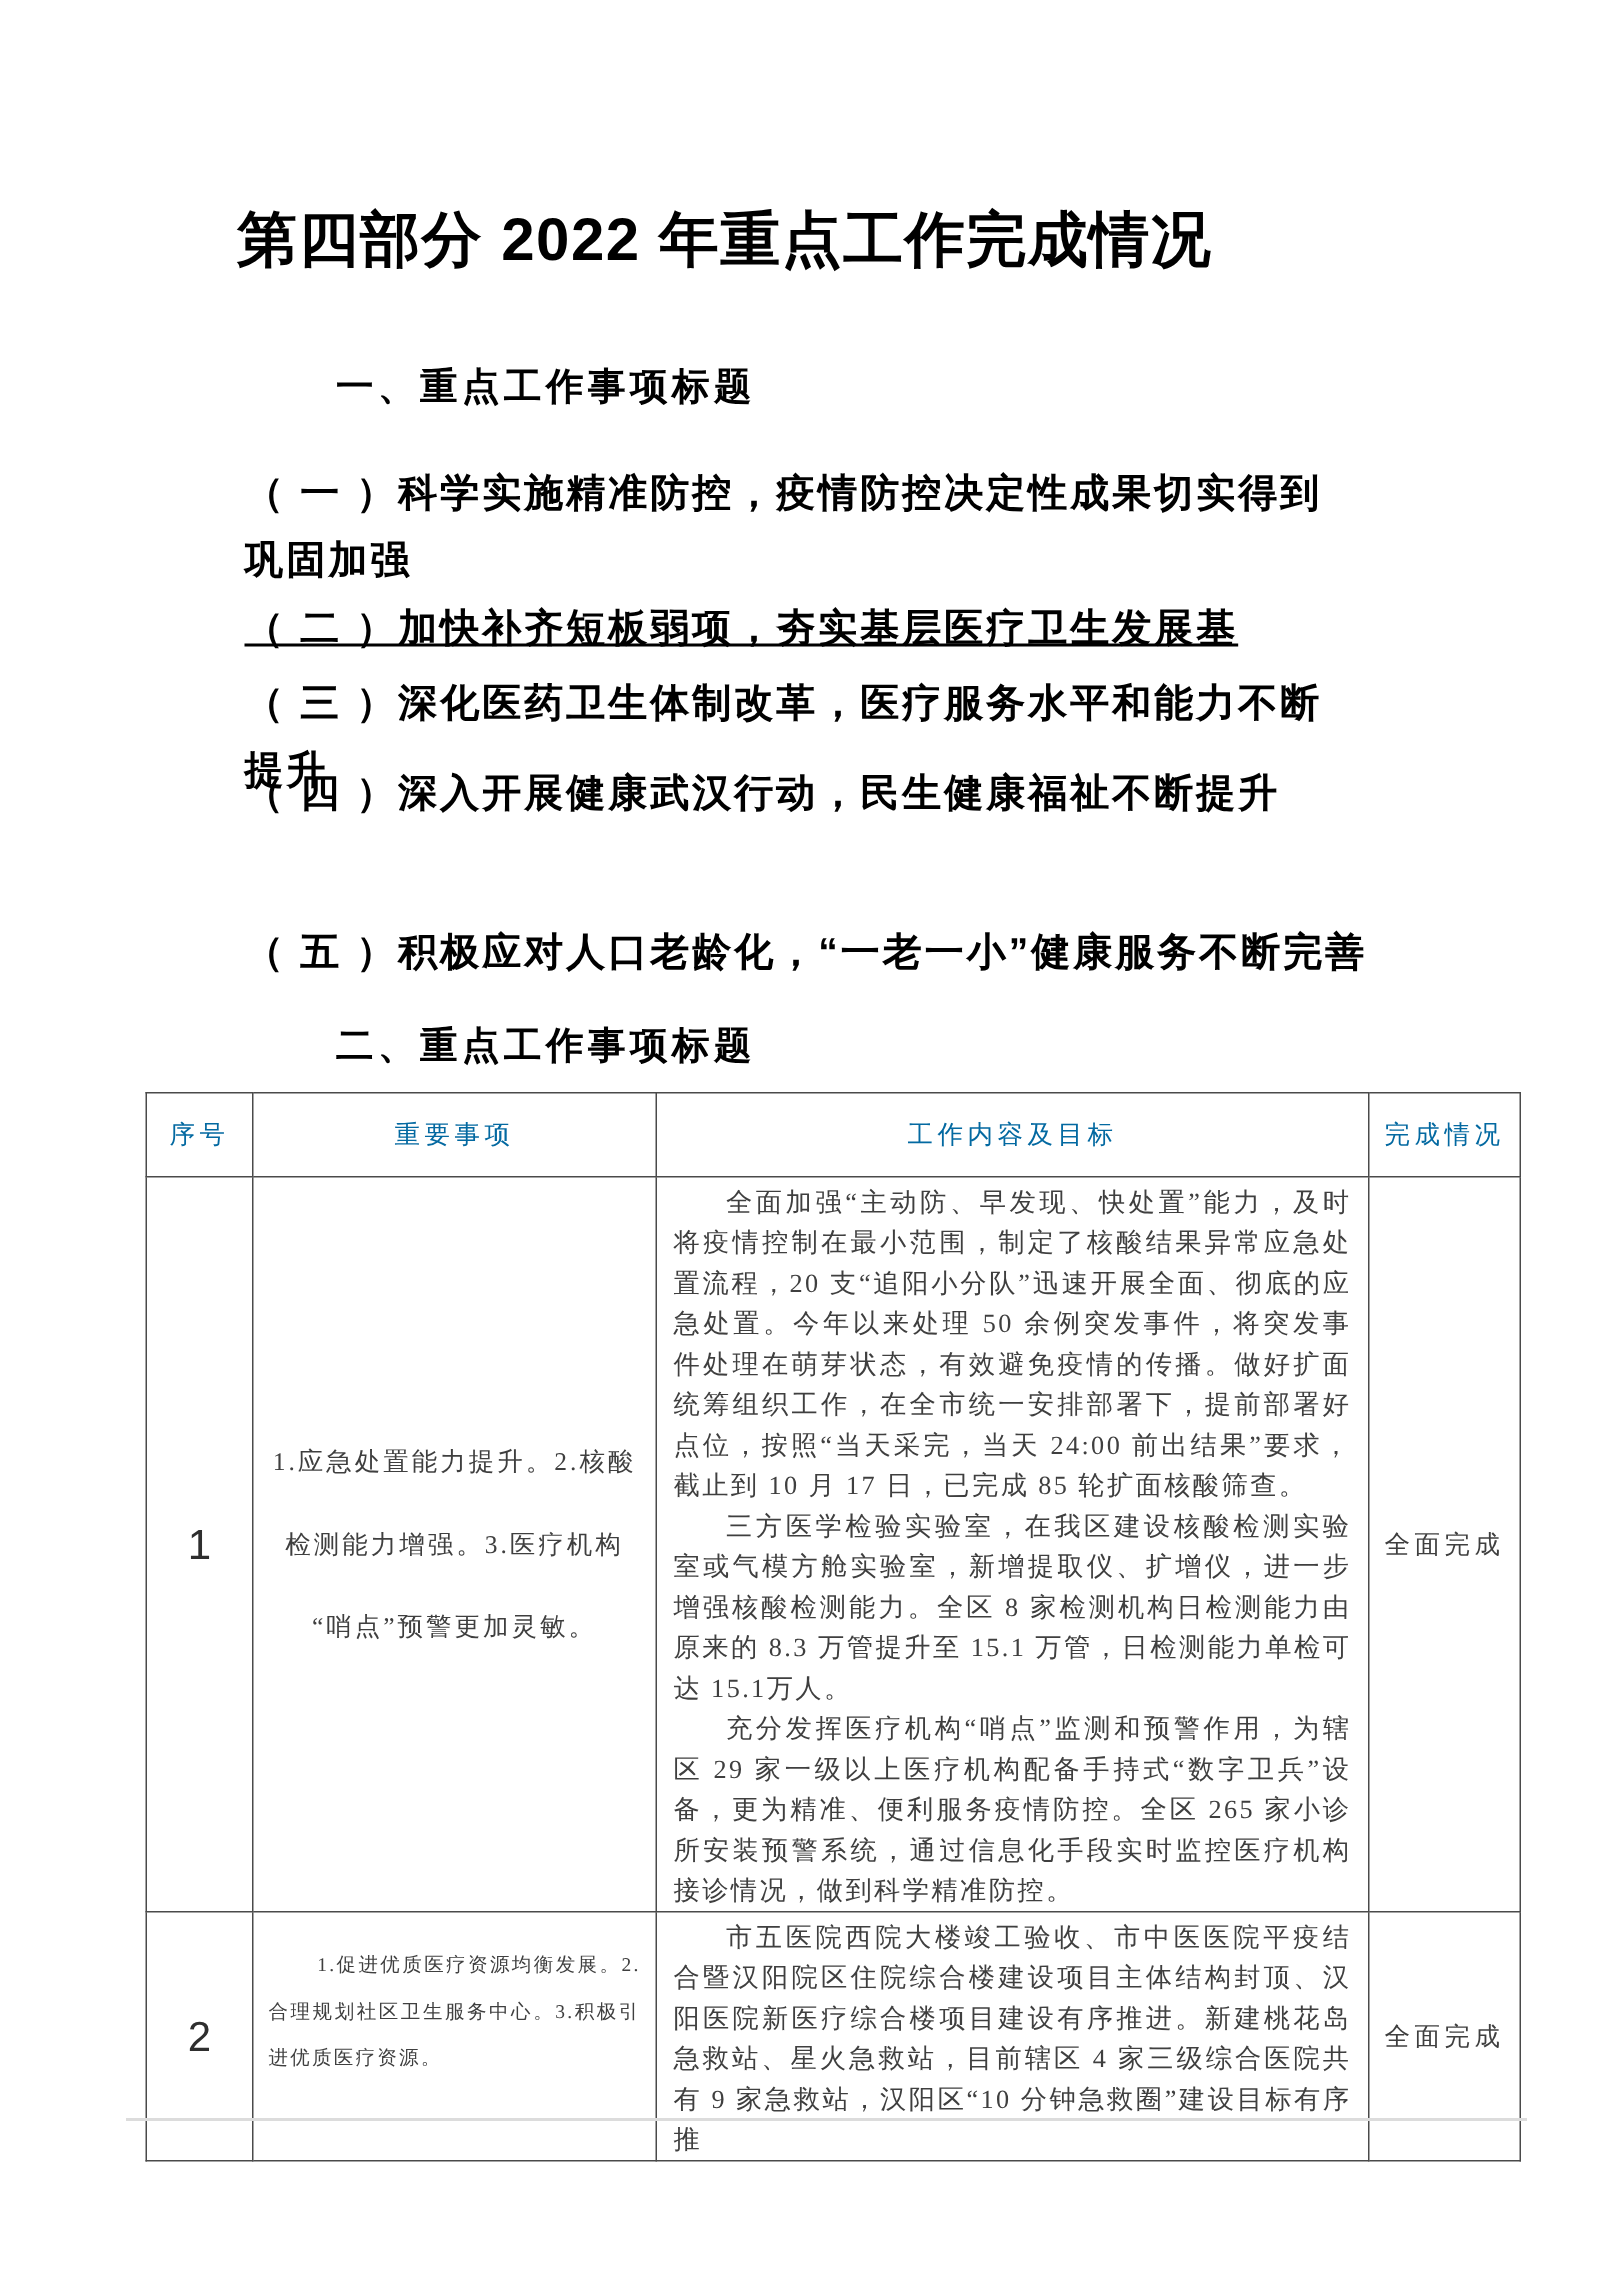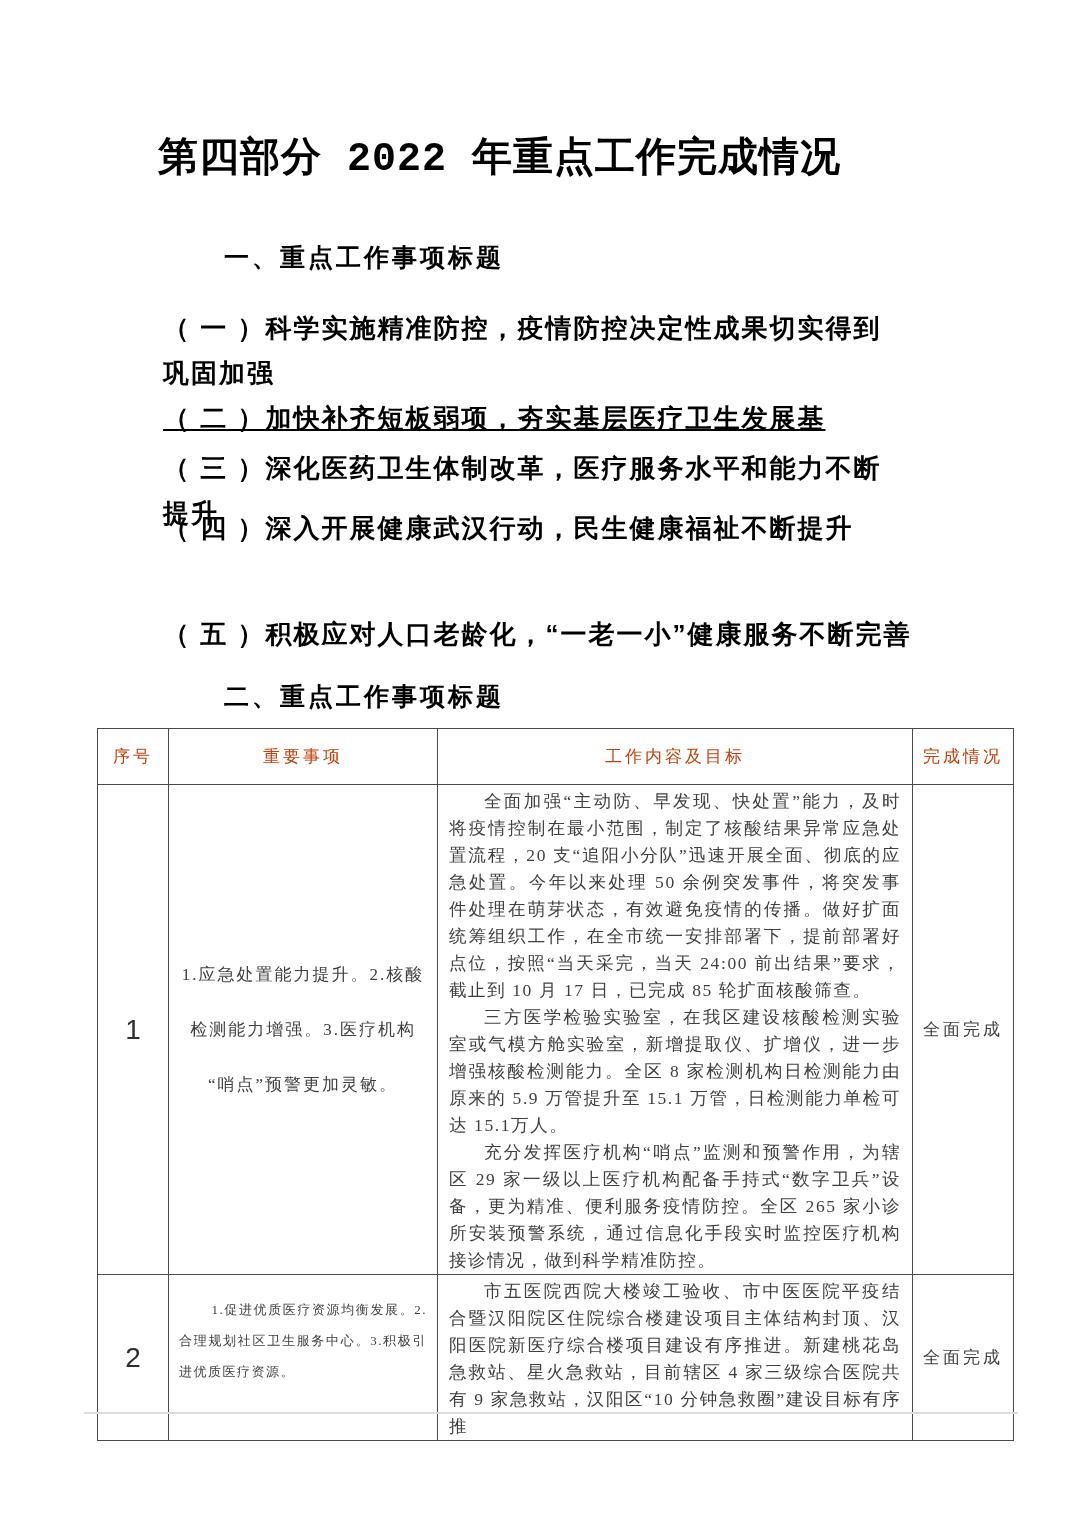--- a/index.html
+++ b/index.html
@@ -6,21 +6,21 @@
   html, body { background: #ffffff; }
   body {
     width: 1075px; height: 1521px;
     position: relative;
     font-family: "Liberation Serif", serif;
     color: #000;
     overflow: hidden;
   }
   .page-title {
     position: absolute; left: 158px; top: 134px;
-    font-family: Liberation Mono, monospace;
+    font-family: Liberation Sans, sans-serif;
     font-size: 40px; font-weight: 700;
     letter-spacing: 1px; line-height: 52px;
     white-space: nowrap;
   }
   .sec-heading {
     position: absolute; left: 224px;
     font-family: "Liberation Sans", sans-serif;
     font-size: 25px; font-weight: 700;
     letter-spacing: 3px; white-space: nowrap;
   }
@@ -48,21 +48,21 @@
   }
   table.work-table td, table.work-table th {
     border: 1px solid #4a4a4a;
     font-weight: 400;
     overflow: hidden;
   }
   thead th {
     height: 56px;
     font-size: 17px; letter-spacing: 3px;
     text-align: center; vertical-align: middle;
-    color: #c2410c;
+    color: #0369a1;
   }
   td.cell-no {
     text-align: center; vertical-align: middle;
     font-family: "Liberation Sans", sans-serif;
     font-size: 28px; color: #2e2e2e;
   }
   tr.row-1 { height: 487px; }
   tr.row-2 { height: 132px; }
   td.cell-item-centered {
     text-align: center; vertical-align: middle;
@@ -131,21 +131,21 @@
     </tr>
   </thead>
   <tbody>
     <tr class="row-1">
       <td class="cell-no">1</td>
       <td class="cell-item-centered">1.应急处置能力提升。2.核酸
 检测能力增强。3.医疗机构
 “哨点”预警更加灵敏。</td>
       <td class="cell-content">
           <p>全面加强“主动防、早发现、快处置”能力，及时将疫情控制在最小范围，制定了核酸结果异常应急处置流程，20 支“追阳小分队”迅速开展全面、彻底的应急处置。今年以来处理 50 余例突发事件，将突发事件处理在萌芽状态，有效避免疫情的传播。做好扩面统筹组织工作，在全市统一安排部署下，提前部署好点位，按照“当天采完，当天 24:00 前出结果”要求，截止到 10 月 17 日，已完成 85 轮扩面核酸筛查。</p>
-          <p>三方医学检验实验室，在我区建设核酸检测实验室或气模方舱实验室，新增提取仪、扩增仪，进一步增强核酸检测能力。全区 8 家检测机构日检测能力由原来的 5.9 万管提升至 15.1 万管，日检测能力单检可达 15.1万人。</p>
+          <p>三方医学检验实验室，在我区建设核酸检测实验室或气模方舱实验室，新增提取仪、扩增仪，进一步增强核酸检测能力。全区 8 家检测机构日检测能力由原来的 8.3 万管提升至 15.1 万管，日检测能力单检可达 15.1万人。</p>
           <p>充分发挥医疗机构“哨点”监测和预警作用，为辖区 29 家一级以上医疗机构配备手持式“数字卫兵”设备，更为精准、便利服务疫情防控。全区 265 家小诊所安装预警系统，通过信息化手段实时监控医疗机构接诊情况，做到科学精准防控。</p>
         </td>
       <td class="cell-status">全面完成</td>
     </tr>
     <tr class="row-2">
       <td class="cell-no">2</td>
       <td class="cell-item-justified">
           <p>1.促进优质医疗资源均衡发展。2.合理规划社区卫生服务中心。3.积极引进优质医疗资源。</p>
         </td>
       <td class="cell-content">

